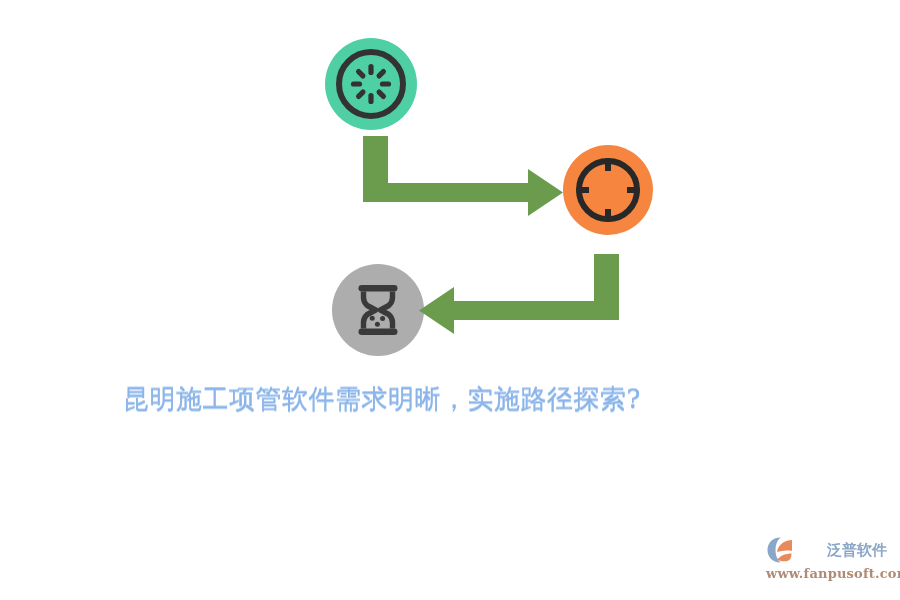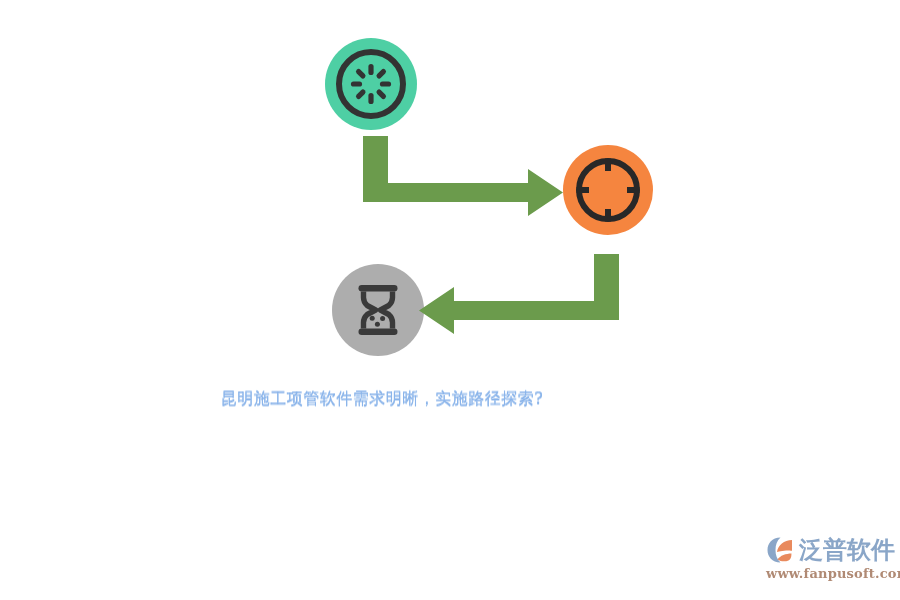--- a/index.html
+++ b/index.html
@@ -68,21 +68,21 @@
   }
 
   
   #caption {
     position: absolute;
     left: 0;
     top: 379px;
     width: 764px;
     text-align: center;
     font-family: "DejaVu Serif", "Liberation Serif", serif;
-    font-size: 16px;
+    font-size: 26px;
     line-height: 40px;
     letter-spacing: 0.5px;
     color: #8ab4ea;
     text-shadow: 0 1px 0 #c8dcf5, 0 -1px 0 #b4cff2;
     white-space: nowrap;
     user-select: none;
   }
 
   
   #watermark {
@@ -98,25 +98,26 @@
     height: 32px;
   }
   #watermark-mark {
     width: 30px;
     height: 28px;
     flex: 0 0 30px;
     margin-right: 3px;
   }
   #watermark-brand {
     font-family: "DejaVu Serif", "Liberation Serif", serif;
-    font-size: 24px;
+    font-size: 15px;
     font-weight: bold;
     color: #8aa6c8;
     line-height: 28px;
     white-space: nowrap;
+    margin-left: 28px;
   }
   #watermark-url {
     font-family: "DejaVu Serif", "Liberation Serif", serif;
     font-size: 13px;
     font-weight: bold;
     color: #b08a74;
     letter-spacing: 0.2px;
     line-height: 16px;
     text-align: center;
     white-space: nowrap;

